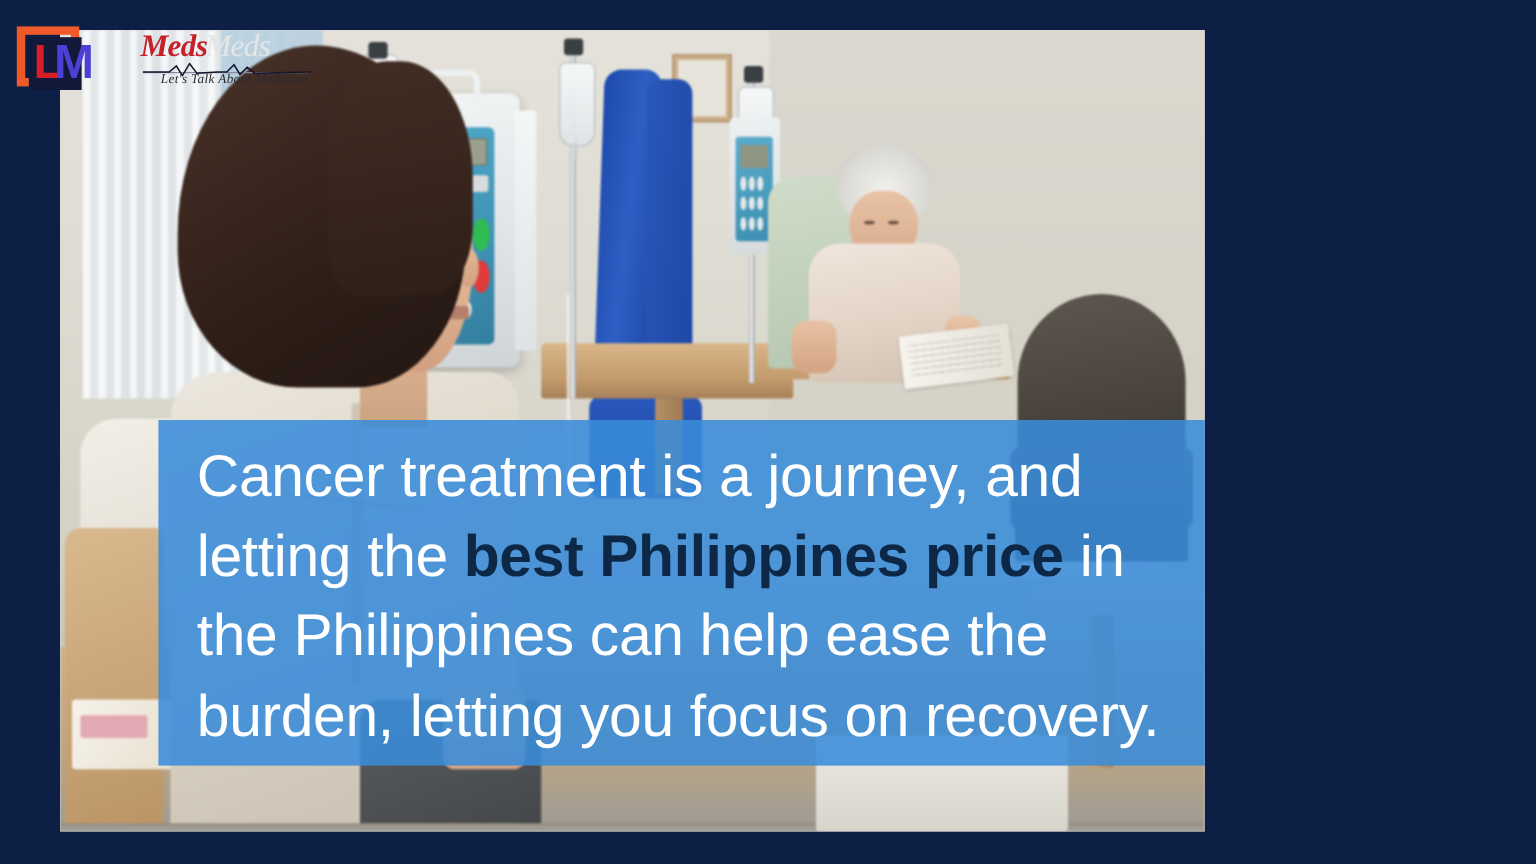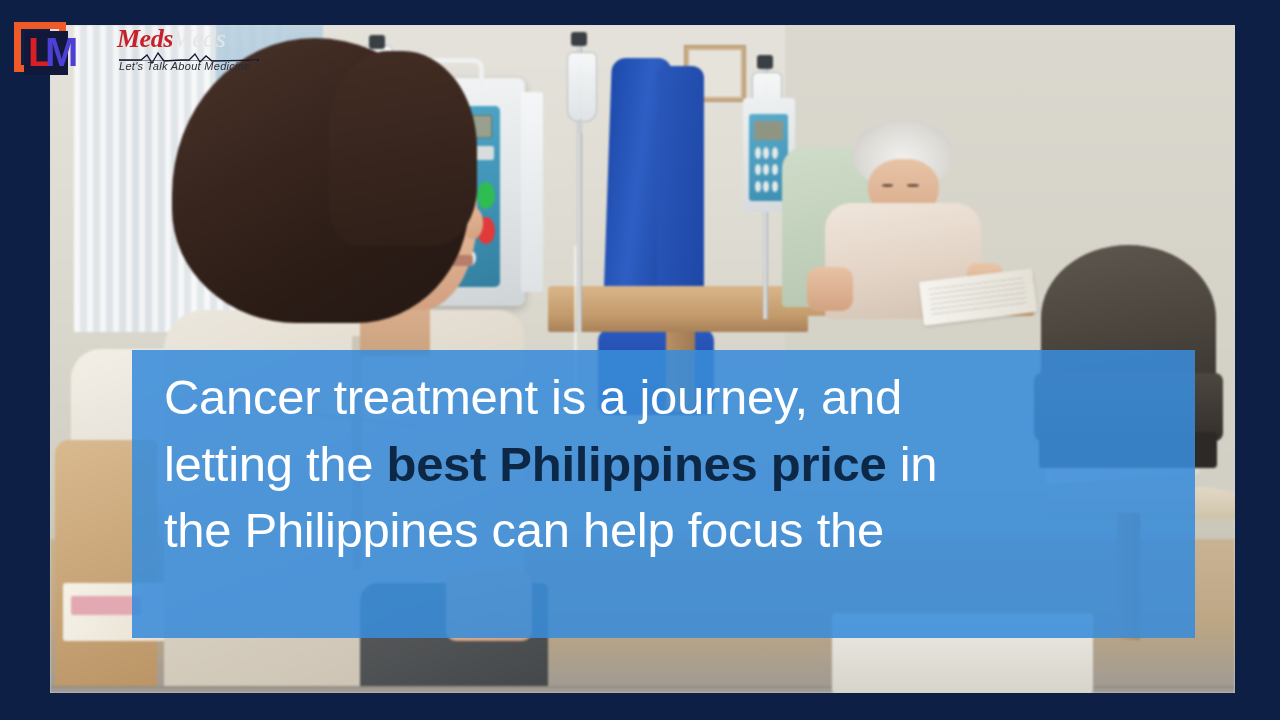--- a/index.html
+++ b/index.html
@@ -7,21 +7,21 @@
   html, body {
     width:1280px; height:720px; overflow:hidden;
     font-family:"Liberation Sans", sans-serif;
     background:#0d1f45;
   }
 
   #stage { position:relative; width:1280px; height:720px; background:#0d1f45; }
 
   
   #video-frame {
-    position:absolute; left:50px; top:25px; width:1185px; height:668px;
+    position:absolute; left:50px; top:25px; width:954px; height:668px;
     overflow:hidden; background:#d8d6ce;
   }
 
   
   .wall {
     position:absolute; left:0; top:0; width:100%; height:78%;
     background:linear-gradient(180deg,#e4e2da 0%, #dedcd2 40%, #d4d2c6 80%, #c9c6b8 100%);
   }
   .wall-right {
     position:absolute; left:62%; top:0; width:38%; height:70%;
@@ -388,22 +388,22 @@
     font-family:"Liberation Serif", serif; font-style:italic; font-weight:700;
     font-size:26px; color:#c62128; letter-spacing:-.5px;
   }
   #logo-meds {
     position:absolute; left:54px; top:0;
     font-family:"Liberation Serif", serif; font-style:italic; font-weight:400;
     font-size:26px; color:#e5e5e5; letter-spacing:-.5px;
   }
   #logo-ecg { position:absolute; left:2px; top:28px; width:140px; height:12px; }
   #logo-tag {
-    position:absolute; left:2px; top:36px;
-    font-family:Liberation Sans, sans-serif; font-style:italic;
+    position:absolute; left:17px; top:36px;
+    font-family:Liberation Serif, serif; font-style:italic;
     font-size:11px; color:#2a2a33; letter-spacing:.3px;
   }
   #logo-rule{
     position:absolute; left:2px; top:36px; width:138px; height:1px;
     background:#8a8a99;
   }
 </style>
 </head>
 <body>
 
@@ -534,21 +534,21 @@
         <div class="w-lip"></div>
         <div class="w-hair"></div>
         <div class="w-hair-front"></div>
         <div class="w-trouser"></div>
         <div class="w-hand"></div>
       </div>
 
     </div>
 
     <div id="caption-box">
-      <div id="caption-text"><span>Cancer treatment is a journey, and</span><br><span>letting the </span><span class="hl">best Philippines price</span><span> in</span><br><span>the Philippines can help focus the</span><br></div>
+      <div id="caption-text"><span>Cancer treatment is a journey, and</span><br><span>letting the </span><span class="hl">best Philippines price</span><span> in</span><br><span>the Philippines can help ease the</span><br><span>burden, letting you focus on recovery.</span></div>
     </div>
 
   </div>
 
   <div id="logo">
     <div id="logo-mark">
       <div id="logo-sq-outer"></div>
       <div id="logo-sq-inner"></div>
       <div id="logo-L">L</div>
       <div id="logo-M">M</div>

